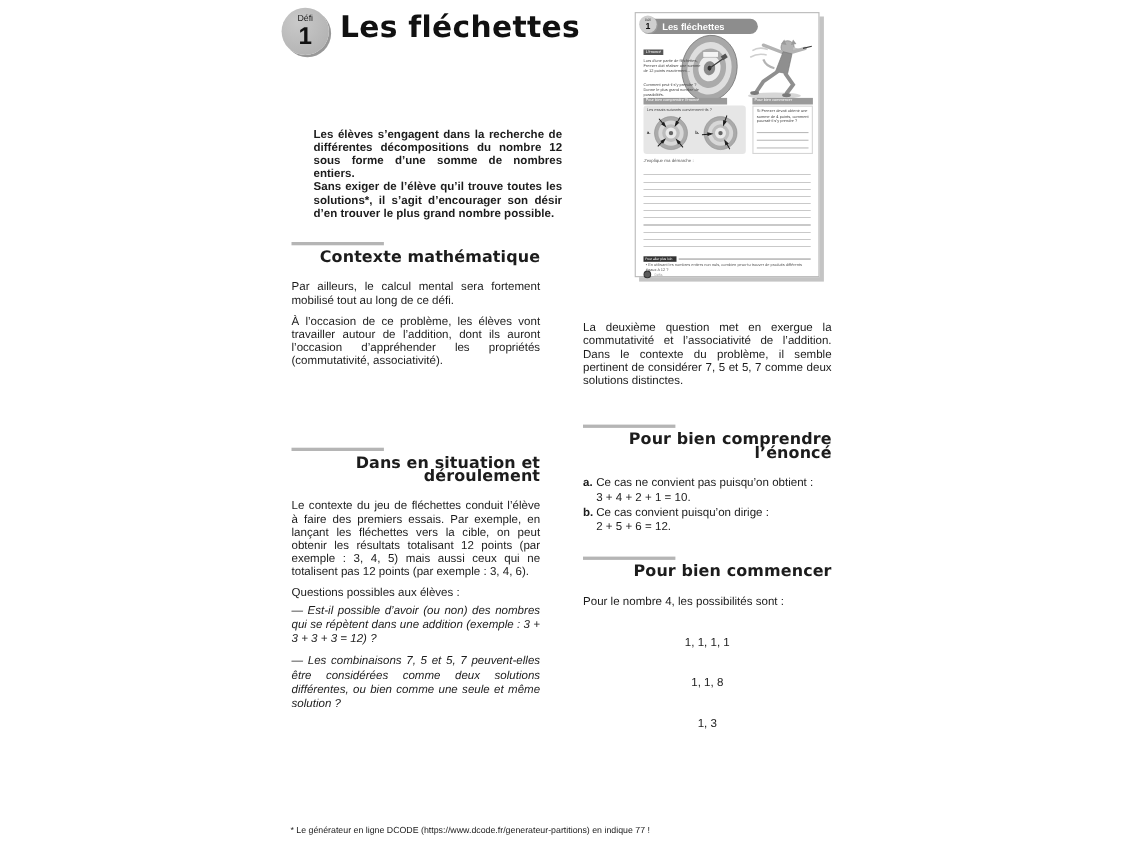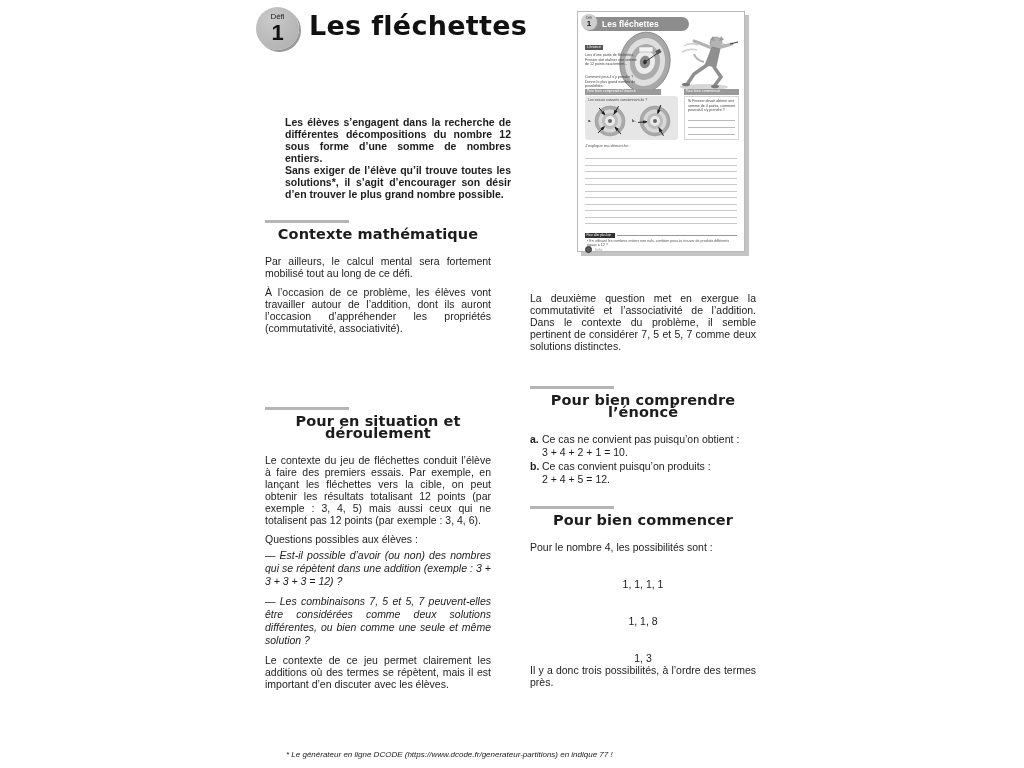--- a/index.html
+++ b/index.html
@@ -14,29 +14,29 @@
   .badge .num  { font-size:22px; font-weight:bold; line-height:24px; color:#111; }
   .page-title { position:absolute; left:309px; top:10px; font-family:"DejaVu Sans",sans-serif;
                 font-size:27px; font-weight:bold; letter-spacing:0.3px; color:#111; }
 
   
   .block { position:absolute; width:226px; font-size:10.5px; line-height:12px; text-align:justify; }
   .block p { margin:0 0 7px; }
   .bold-intro { font-weight:bold;margin-left:20px; }
   .sec-rule { width:84px; height:2.5px; background:#b5b5b5; margin-bottom:5px; }
   .sec-h { font-family:"DejaVu Sans",sans-serif; font-size:14.5px; font-weight:bold;
-           letter-spacing:0.1px; margin-bottom:15px; text-align:center; }
+           letter-spacing:0.1px; margin-bottom:15px; text-align:right; }
   .hand { font-style:italic; line-height:13px; }
   .q { margin:0 0 6px; }
   .mt10 { margin-top:10px; }
   .list-item { display:flex; margin-bottom:1px; }
   .list-item .marker { font-weight:bold; width:12px; flex:none; }
   .eq { padding-left:12px; margin-bottom:2px; }
   .center-line { text-align:center;margin-top:25px; }
-  .footnote { position:absolute; left:286px; top:750px; font-size:8px; font-style:italic; color:#222; }
+  .footnote { position:absolute; left:264px; top:750px; font-size:8px; color:#222; }
 
   
   .ws { position:absolute; left:577px; top:11px; width:168px; height:241px; background:#fff;
         border:1px solid #b9b9b9; box-shadow:4px 4px 0 #c4c4c4; font-family:"Liberation Sans",sans-serif; }
   .ws-banner { position:absolute; left:9px; top:5px; width:102px; height:14px; background:#8d8d8d;
                border-radius:7px 10px 10px 7px; }
   .ws-banner span { display:block; color:#fff; font-weight:bold; font-size:8.5px; line-height:14px; padding-left:15px; white-space:nowrap; }
   .ws-badge { position:absolute; left:3px; top:2px; width:16px; height:16px; border-radius:50%;
               background:#cfcfcf; box-shadow:1px 1px 0 #9a9a9a; text-align:center; z-index:2; }
   .ws-badge .t { font-size:3px; line-height:4px; padding-top:2px; color:#333; }
@@ -76,55 +76,53 @@
 
 <div class="block" style="left:265px; top:220px;">
   <div class="sec-rule"></div>
   <div class="sec-h">Contexte mathématique</div>
   <p>Par ailleurs, le calcul mental sera fortement mobilisé tout au long de ce défi.</p>
   <p>À l’occasion de ce problème, les élèves vont travailler autour de l’addition, dont ils auront l’occasion d’appréhender les propriétés (commutativité, associativité).</p>
 </div>
 
 <div class="block" style="left:265px; top:407px;">
   <div class="sec-rule"></div>
-  <div class="sec-h">Pour en situation et déroulement</div>
+  <div class="sec-h">Dans en situation et déroulement</div>
   <p>Le contexte du jeu de fléchettes conduit l’élève à faire des premiers essais. Par exemple, en lançant les fléchettes vers la cible, on peut obtenir les résultats totalisant 12 points (par exemple : 3, 4, 5) mais aussi ceux qui ne totalisent pas 12 points (par exemple : 3, 4, 6).</p>
   <p style="margin-bottom:4px;">Questions possibles aux élèves :</p>
   <p class="hand q">—  Est-il possible d’avoir (ou non) des nombres qui se répètent dans une addition (exemple : 3 + 3 + 3 + 3 = 12) ?</p>
   <p class="hand q">—  Les combinaisons 7, 5 et 5, 7 peuvent-elles être considérées comme deux solutions différentes, ou bien comme une seule et même solution ?</p>
-  <p class="mt10">Le contexte de ce jeu permet clairement les additions où des termes se répètent, mais il est important d’en discuter avec les élèves.</p>
 </div>
 
 <div class="block" style="left:530px; top:292px;">
   <p>La deuxième question met en exergue la commutativité et l’associativité de l’addition. Dans le contexte du problème, il semble pertinent de considérer 7, 5 et 5, 7 comme deux solutions distinctes.</p>
 </div>
 
 <div class="block" style="left:530px; top:386px;">
   <div class="sec-rule"></div>
   <div class="sec-h">Pour bien comprendre l’énoncé</div>
   <div class="list-item">
     <span class="marker">a.</span>
     <span>Ce cas ne convient pas puisqu’on obtient :</span>
   </div>
   <div class="eq">3 + 4 + 2 + 1 = 10.</div>
   <div class="list-item">
     <span class="marker">b.</span>
-    <span>Ce cas convient puisqu’on produits :</span>
-  </div>
-  <div class="eq">2 + 4 + 5 = 12.</div>
+    <span>Ce cas convient puisqu’on dirige :</span>
+  </div>
+  <div class="eq">2 + 5 + 6 = 12.</div>
 </div>
 
 <div class="block" style="left:530px; top:506px;">
   <div class="sec-rule"></div>
   <div class="sec-h">Pour bien commencer</div>
   <p style="margin-bottom:2px;">Pour le nombre 4, les possibilités sont :</p>
   <div class="center-line">1, 1, 1, 1</div>
   <div class="center-line">1, 1, 8</div>
   <div class="center-line">1, 3</div>
-  <p class="mt10">Il y a donc trois possibilités, à l’ordre des termes près.</p>
 </div>
 
 <div class="footnote">* Le générateur en ligne DCODE (https://www.dcode.fr/generateur-partitions) en indique 77 !</div>
 
 <div class="ws">
 
   <div class="ws-banner">
     <span>Les fléchettes</span>
   </div>
   <div class="ws-badge">

